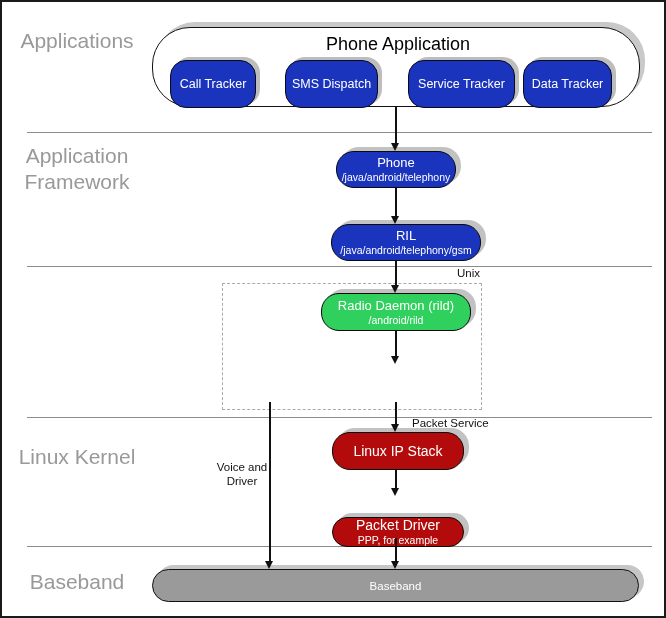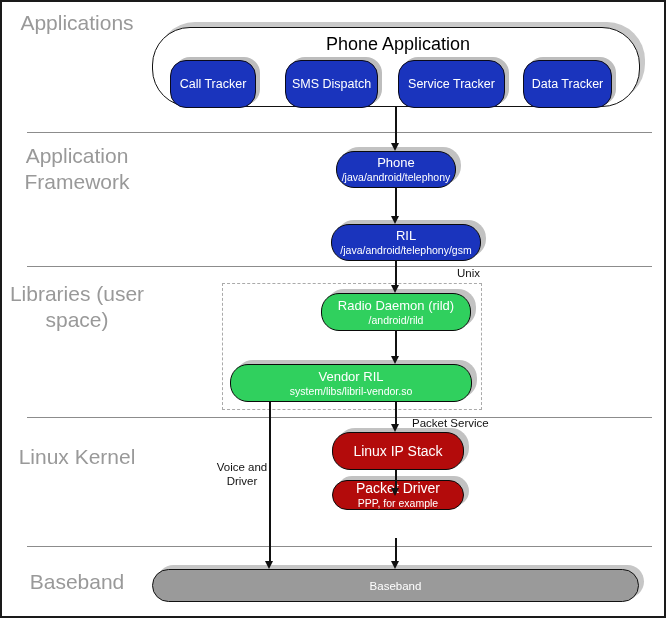--- a/index.html
+++ b/index.html
@@ -39,63 +39,58 @@
 
   
   .note{position:absolute;font-size:11.5px;color:#111;line-height:1.25;}
   .note.center{text-align:center;}
 </style>
 </head>
 <body>
 
 <div class="canvas">
 
-  <div class="section-label" style="top:8px">Applications</div>
+  <div class="section-label" style="top:26px">Applications</div>
   <div class="section-label" style="top:141px">Application Framework</div>
-  <div class="section-label" style="top:279px">Libraries (user space)</div>
   <div class="section-label" style="top:442px">Linux Kernel</div>
   <div class="section-label" style="top:567px">Baseband</div>
 
   <div class="sep" style="top:130px"></div>
   <div class="sep" style="top:264px"></div>
   <div class="sep" style="top:415px"></div>
   <div class="sep" style="top:544px"></div>
 
   <div class="app-container">
     <div class="app-title">Phone Application</div>
     <div class="chip" style="left:17px;width:86px">Call Tracker</div>
     <div class="chip" style="left:132px;width:93px">SMS Dispatch</div>
-    <div class="chip" style="left:245px;width:107px">Service Tracker</div>
+    <div class="chip" style="left:255px;width:107px">Service Tracker</div>
     <div class="chip" style="left:370px;width:89px">Data Tracker</div>
   </div>
 
   <div class="node blue" style="left:334px;top:149px;width:120px;height:37px">
     <div class="nt">Phone</div>
     <div class="ns">/java/android/telephony</div>
   </div>
   <div class="node blue" style="left:329px;top:222px;width:150px;height:37px">
     <div class="nt">RIL</div>
     <div class="ns">/java/android/telephony/gsm</div>
   </div>
 
   <div class="unix-label">Unix</div>
   <div class="unix-box"></div>
   <div class="node green" style="left:319px;top:291px;width:150px;height:38px">
     <div class="nt">Radio Daemon (rild)</div>
     <div class="ns">/android/rild</div>
   </div>
-  <div class="node green" style="left:228px;top:362px;width:242px;height:38px">
-    <div class="nt">Vendor RIL</div>
-    <div class="ns">system/libs/libril-vendor.so</div>
-  </div>
 
   <div class="node red" style="left:330px;top:430px;width:132px;height:38px">
     <div class="nt t14">Linux IP Stack</div>
   </div>
-  <div class="node red" style="left:330px;top:478px;width:132px;height:30px">
+  <div class="node red" style="left:330px;top:515px;width:132px;height:30px">
     <div class="nt t14">Packet Driver</div>
     <div class="ns">PPP, for example</div>
   </div>
 
   <div class="baseband-bar">Baseband</div>
 
   <div class="shaft" style="left:393px;top:105px;height:36px"></div>
   <div class="ahead" style="left:389px;top:141px"></div>
   <div class="shaft" style="left:393px;top:186px;height:28px"></div>
   <div class="ahead" style="left:389px;top:214px"></div>

